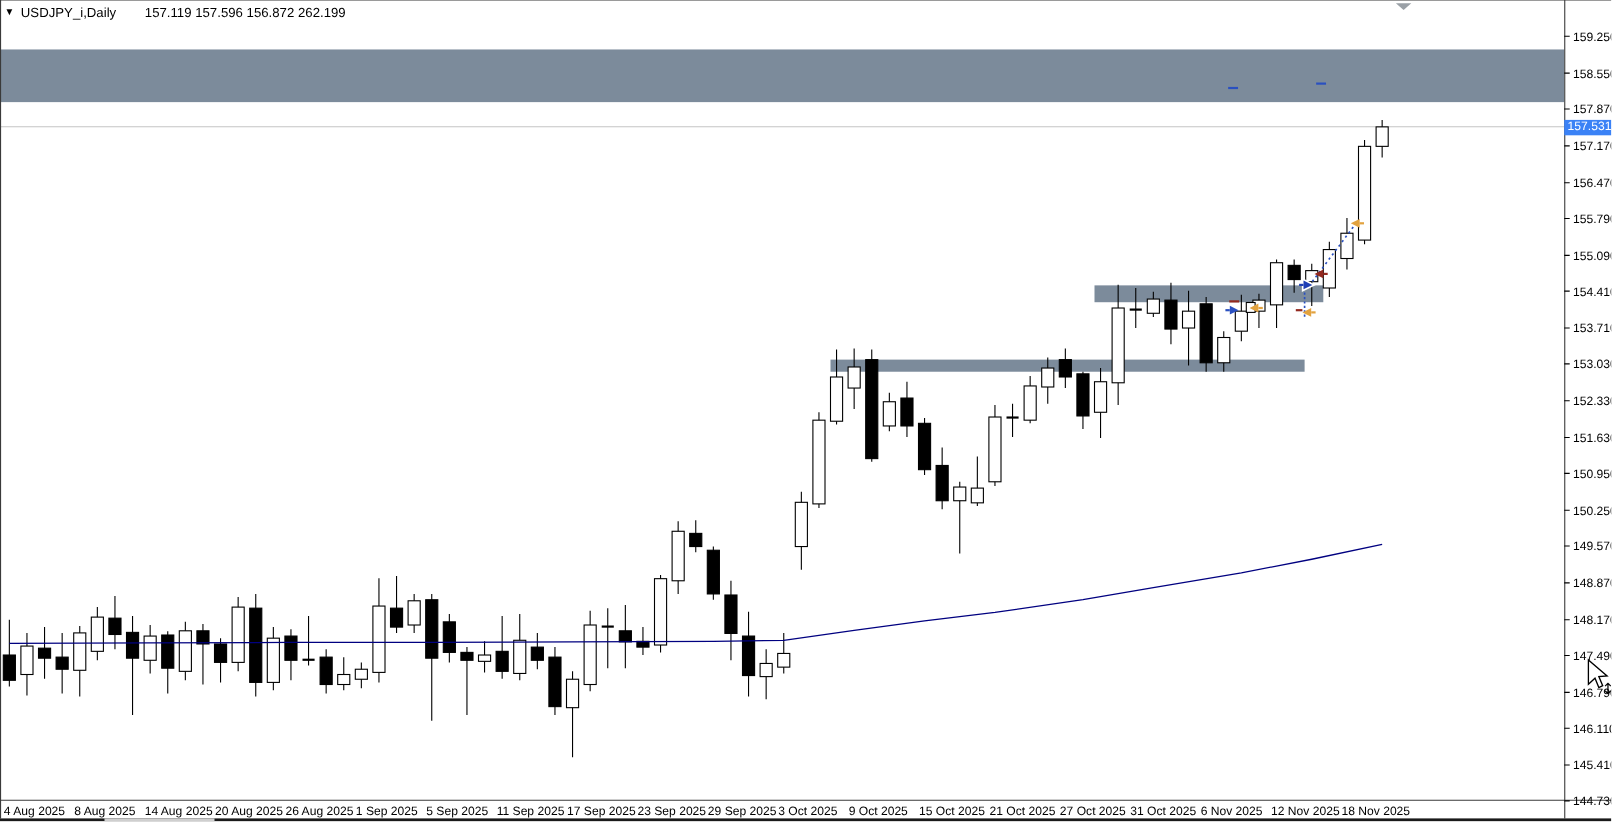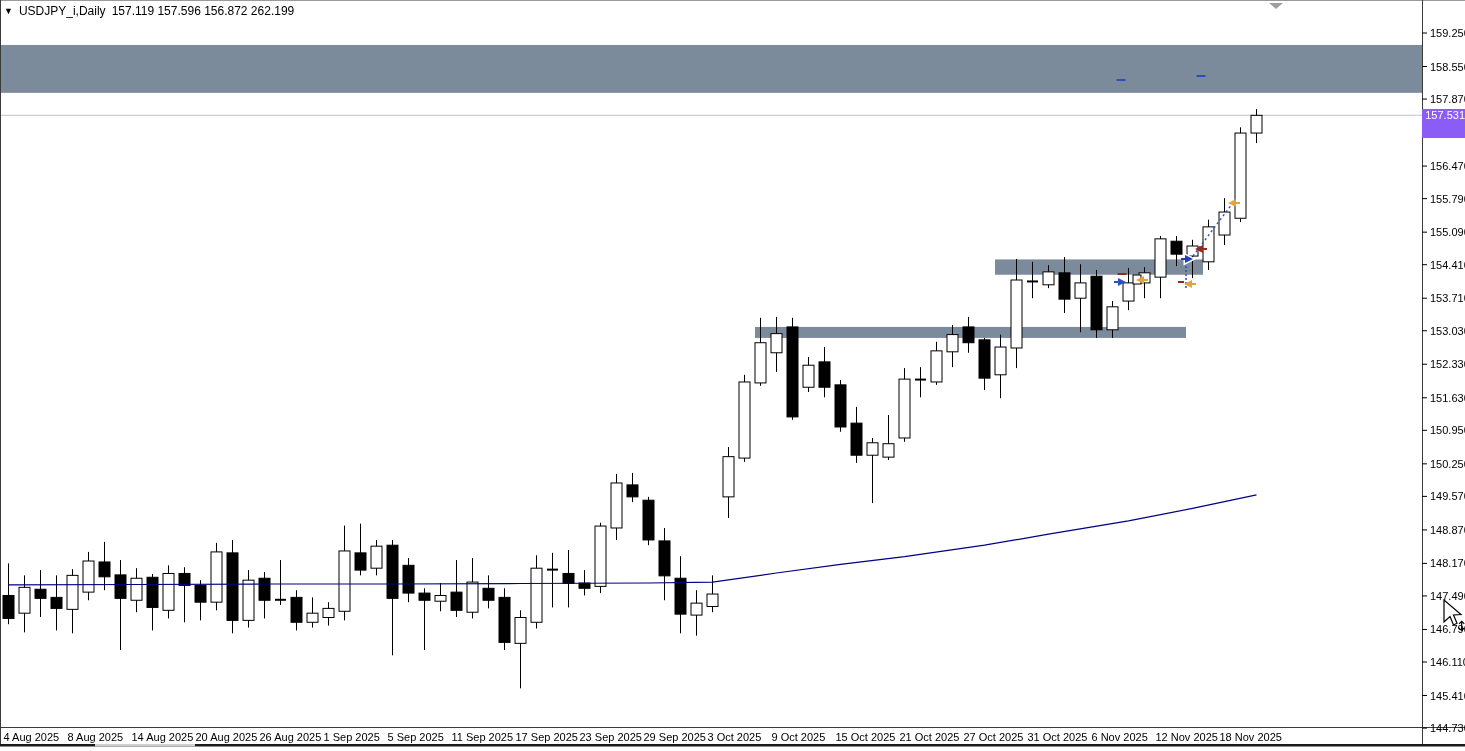--- a/index.html
+++ b/index.html
@@ -1,24 +1,24 @@
 <!DOCTYPE html>
 <html><head>
 <meta charset="utf-8">
 <style>
   html,body{margin:0;padding:0;background:#fff;}
   .root{position:relative;width:1465px;height:751px;background:#ffffff;
         font-family:"Liberation Sans",sans-serif;overflow:hidden;}
   .hdr{position:absolute;left:4px;top:4px;height:14px;display:flex;align-items:center;
        font-size:12px;color:#000;white-space:pre;z-index:5;}
   .hdr .tri{font-size:9px;margin-right:6px;line-height:12px;}
-  .hdr .sym{margin-right:6px;}
+  .hdr .sym{margin-right:26px;}
   #chart-svg{position:absolute;left:0;top:0;}
-  .price-tag{position:absolute;right:0px;width:43px;height:29px;background:#8b5cf6;color:#fff;
-             font-size:11px;line-height:13px;text-align:right;padding-left:3px;box-sizing:border-box;z-index:6;}
+  .price-tag{position:absolute;right:0px;width:43px;height:14px;background:#3b82f6;color:#fff;
+             font-size:11px;line-height:13px;text-align:center;padding-left:3px;box-sizing:border-box;z-index:6;}
   .cursor{position:absolute;z-index:9;}
 </style>
 </head>
 <body>
 
 <div class="root">
   <div class="hdr">
     <span class="tri">▼</span>
     <span class="sym">USDJPY_i,Daily</span>
     <span class="ohlc">157.119 157.596 156.872 262.199</span>

